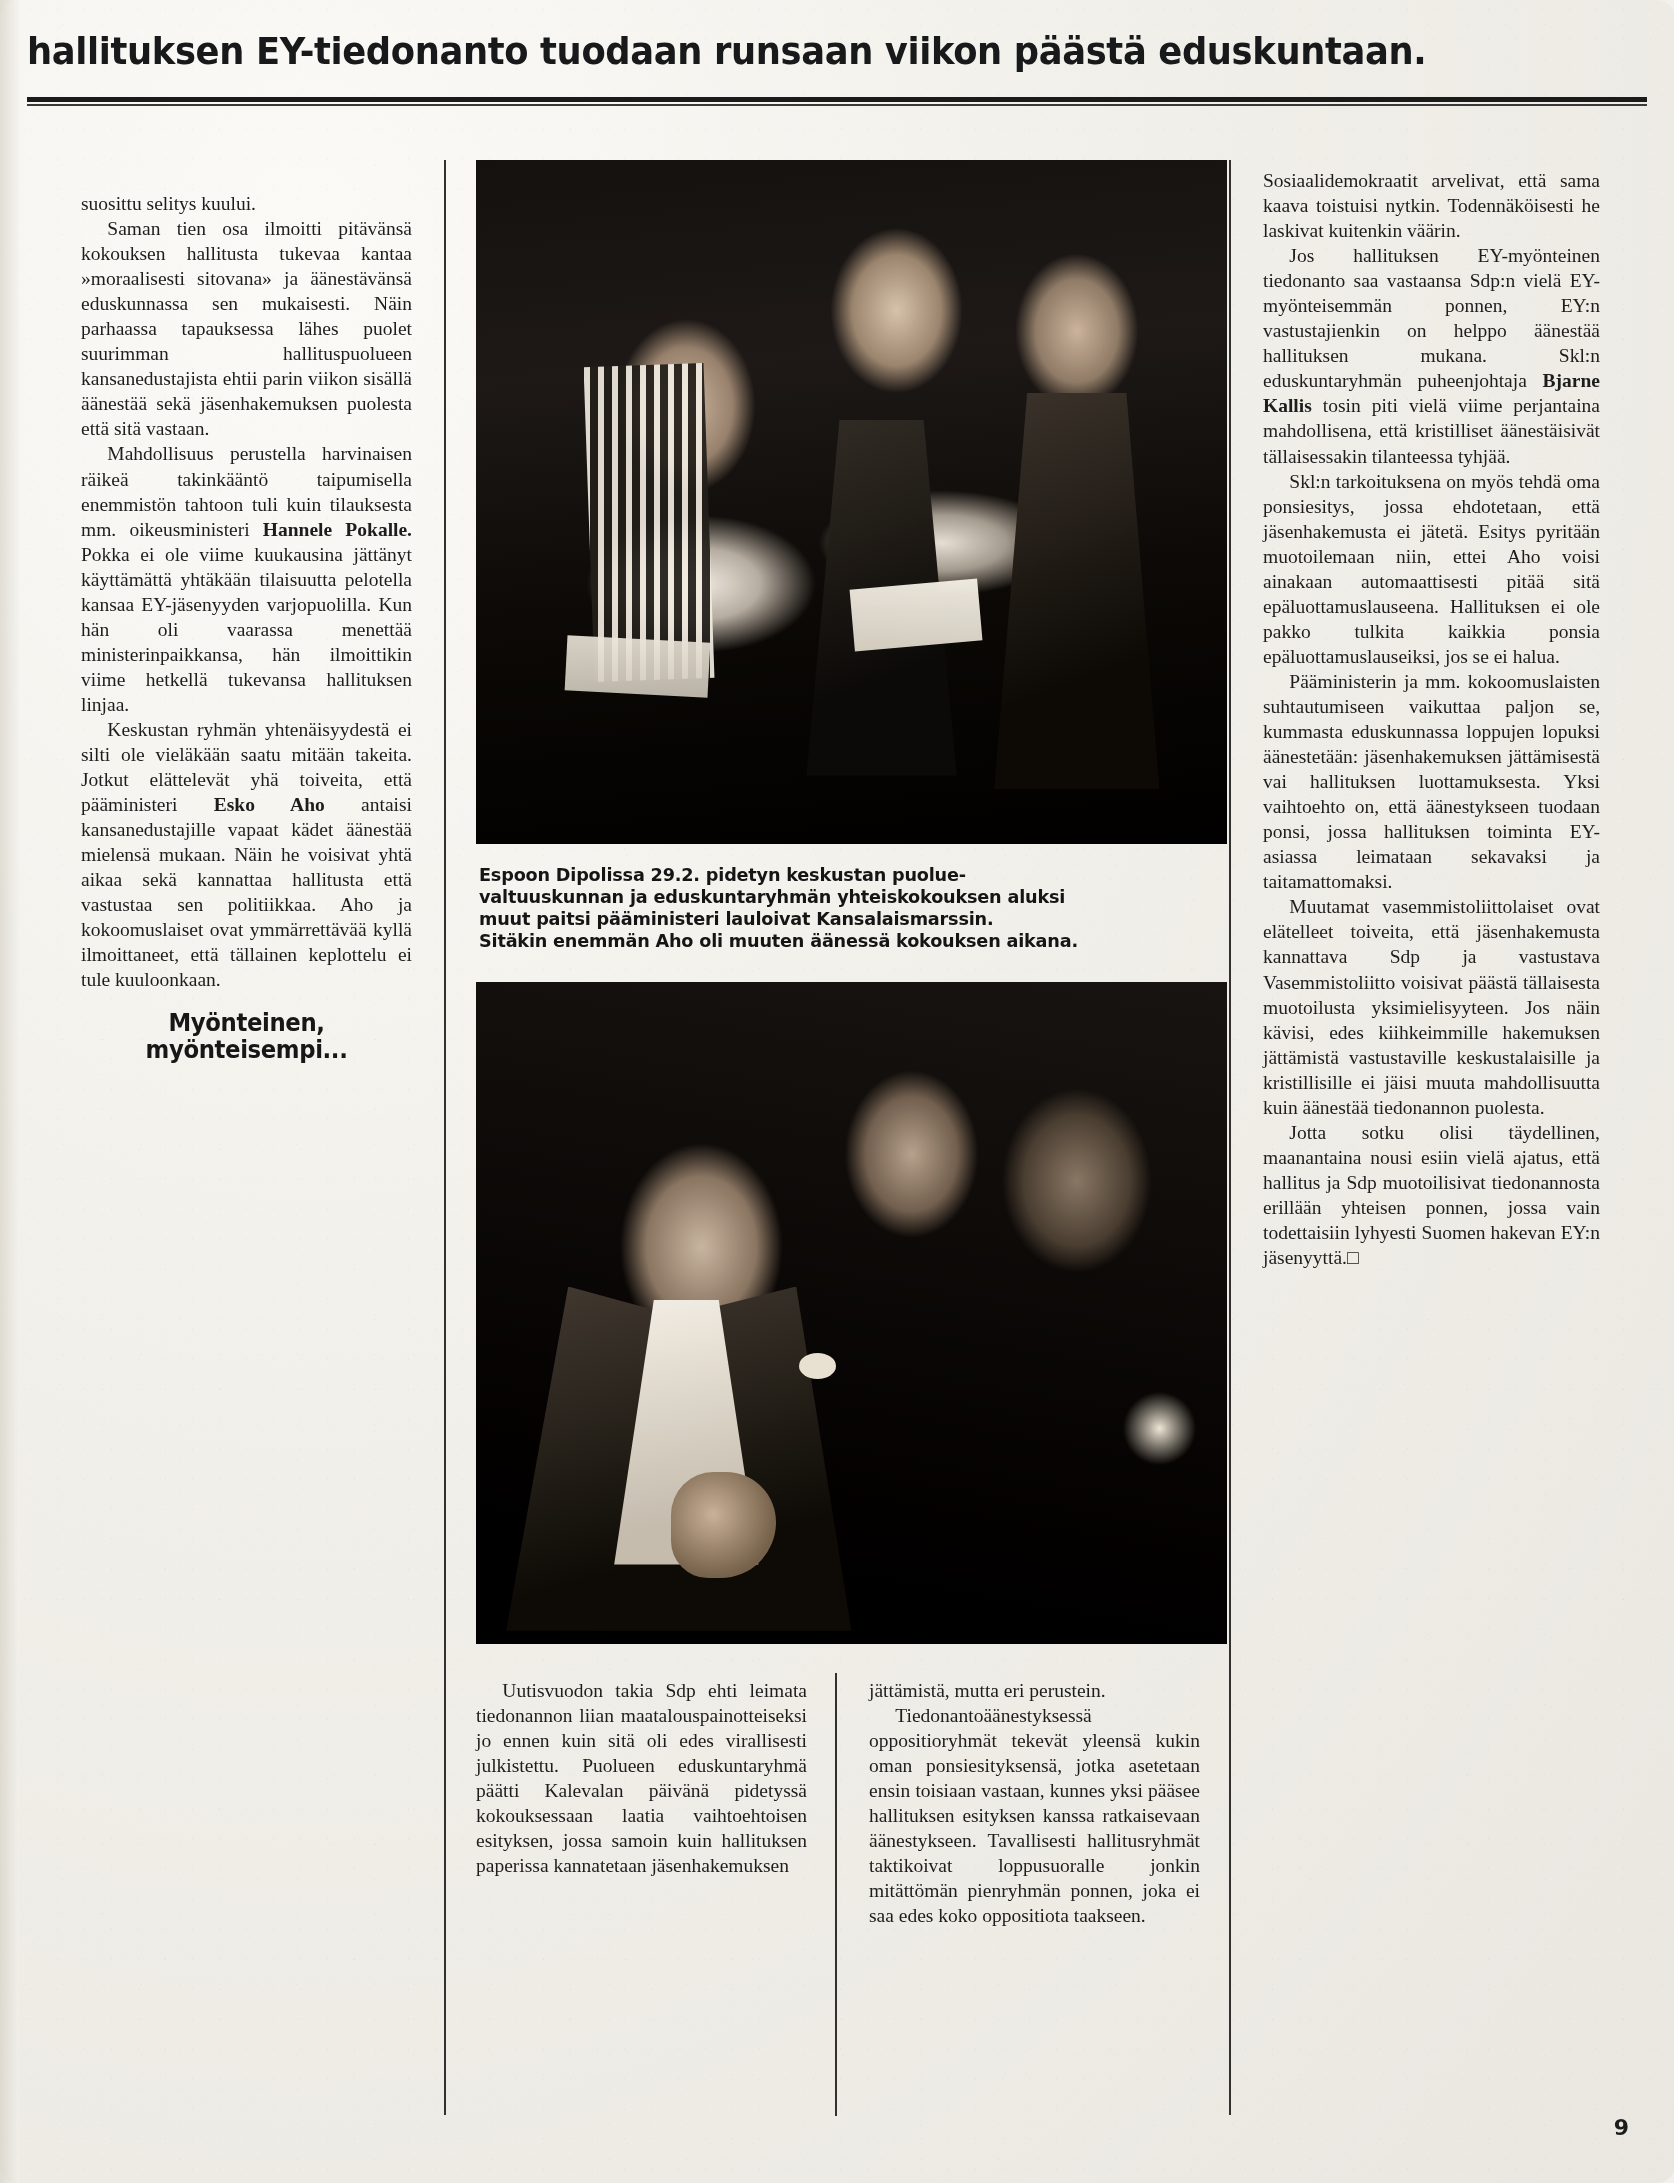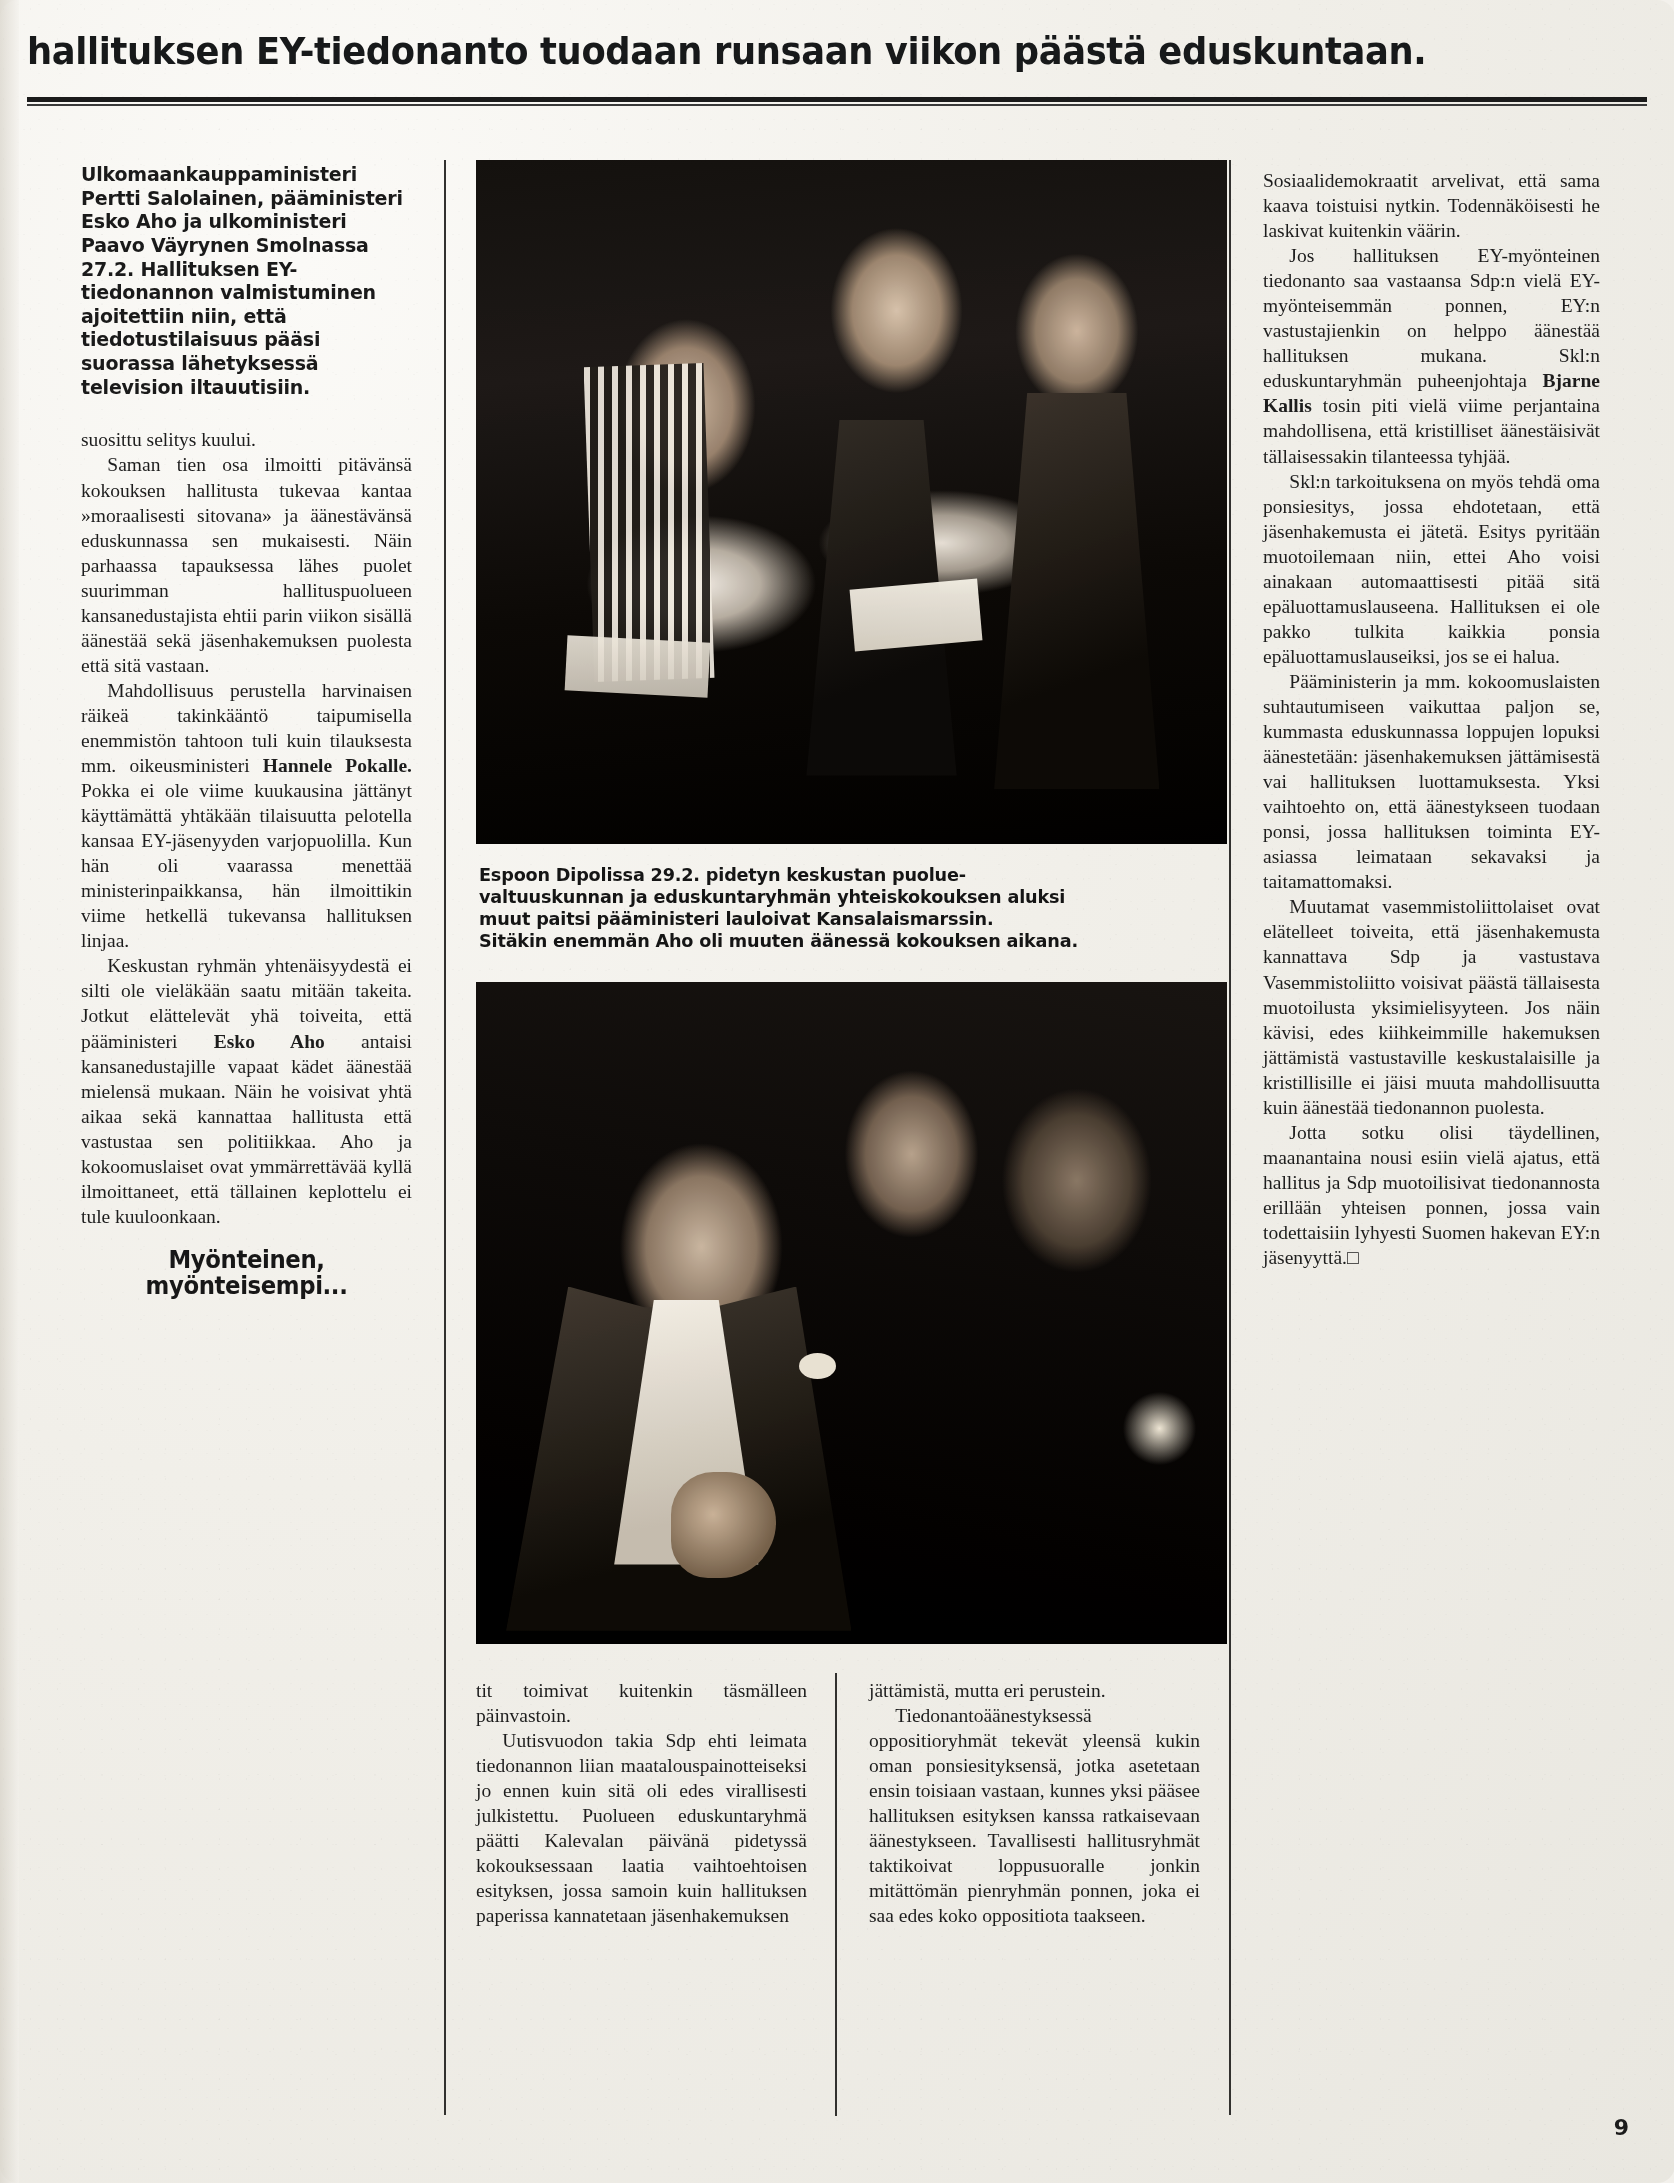--- a/index.html
+++ b/index.html
@@ -199,21 +199,20 @@
   <div class="grain"></div>
   <div class="edge-left"></div>
 
   <div class="masthead">
     <div class="headline">hallituksen EY-tiedonanto tuodaan runsaan viikon päästä eduskuntaan.</div>
   </div>
   <div class="rule-thick"></div>
   <div class="rule-thin"></div>
 
   <div class="col" style="left:81px; top:163px; width:331px;">
-    <div class="lead">Ulkomaankauppaministeri Pertti Salolainen, pääministeri Esko Aho ja ulkoministeri Paavo Väyrynen Smolnassa 27.2. Hallituksen EY-tiedonannon valmistuminen ajoitettiin niin, että tiedotustilaisuus pääsi suorassa lähetyksessä television iltauutisiin.</div>
 
     <div class="body" style="margin-top:28px;">
       <p class="noindent">suosittu selitys kuului.</p>
       <p>Saman tien osa ilmoitti pitävänsä kokouksen hallitusta tukevaa kantaa »moraalisesti sitovana» ja äänestävänsä eduskunnassa sen mukaisesti. Näin parhaassa tapauksessa lähes puolet suurimman hallituspuolueen kansanedustajista ehtii parin viikon sisällä äänestää sekä jäsenhakemuksen puolesta että sitä vastaan.</p>
       <p><span>Mahdollisuus perustella harvinaisen räikeä takinkääntö taipumisella enemmistön tahtoon tuli kuin tilauksesta mm. oikeusministeri </span><b>Hannele Pokalle.</b><span> Pokka ei ole viime kuukausina jättänyt käyttämättä yhtäkään tilaisuutta pelotella kansaa EY-jäsenyyden varjopuolilla. Kun hän oli vaarassa menettää ministerinpaikkansa, hän ilmoittikin viime hetkellä tukevansa hallituksen linjaa.</span></p>
       <p><span>Keskustan ryhmän yhtenäisyydestä ei silti ole vieläkään saatu mitään takeita. Jotkut elättelevät yhä toiveita, että pääministeri </span><b>Esko Aho</b><span> antaisi kansanedustajille vapaat kädet äänestää mielensä mukaan. Näin he voisivat yhtä aikaa sekä kannattaa hallitusta että vastustaa sen politiikkaa. Aho ja kokoomuslaiset ovat ymmärrettävää kyllä ilmoittaneet, että tällainen keplottelu ei tule kuuloonkaan.</span></p>
     </div>
 
     <div class="subhead">
       <div>Myönteinen,</div>
@@ -247,21 +246,20 @@
     <div class="ph-inner">
       <div class="jacket"></div>
       <div class="shirt"></div>
       <div class="hand"></div>
       <div class="badge"></div>
       <div class="glow"></div>
     </div>
   </div>
 
   <div class="col body" style="left:476px; top:1678px; width:331px;">
-    <p class="noindent">tit toimivat kuitenkin täsmälleen päinvastoin.</p>
     <p>Uutisvuodon takia Sdp ehti leimata tiedonannon liian maatalouspainotteiseksi jo ennen kuin sitä oli edes virallisesti julkistettu. Puolueen eduskuntaryhmä päätti Kalevalan päivänä pidetyssä kokouksessaan laatia vaihtoehtoisen esityksen, jossa samoin kuin hallituksen paperissa kannatetaan jäsenhakemuksen</p>
   </div>
 
   <div class="vrule" style="left:835px; top:1673px; height:443px;"></div>
 
   <div class="col body" style="left:869px; top:1678px; width:331px;">
     <p class="noindent">jättämistä, mutta eri perustein.</p>
     <p>Tiedonantoäänestyksessä oppositioryhmät tekevät yleensä kukin oman ponsiesityksensä, jotka asetetaan ensin toisiaan vastaan, kunnes yksi pääsee hallituksen esityksen kanssa ratkaisevaan äänestykseen. Tavallisesti hallitusryhmät taktikoivat loppusuoralle jonkin mitättömän pienryhmän ponnen, joka ei saa edes koko oppositiota taakseen.</p>
   </div>
 

